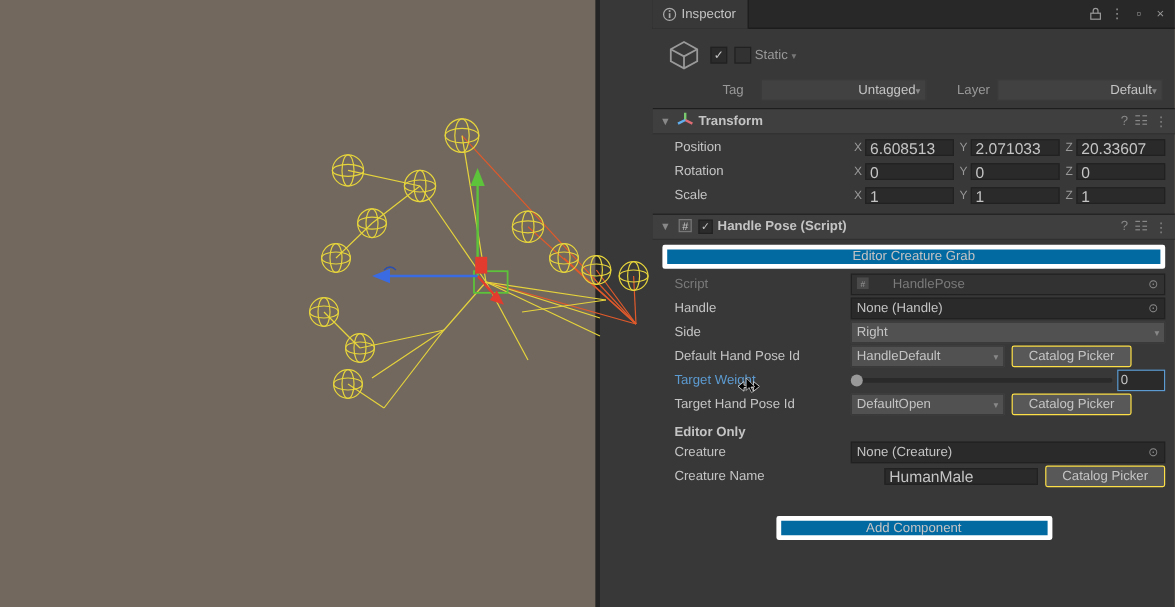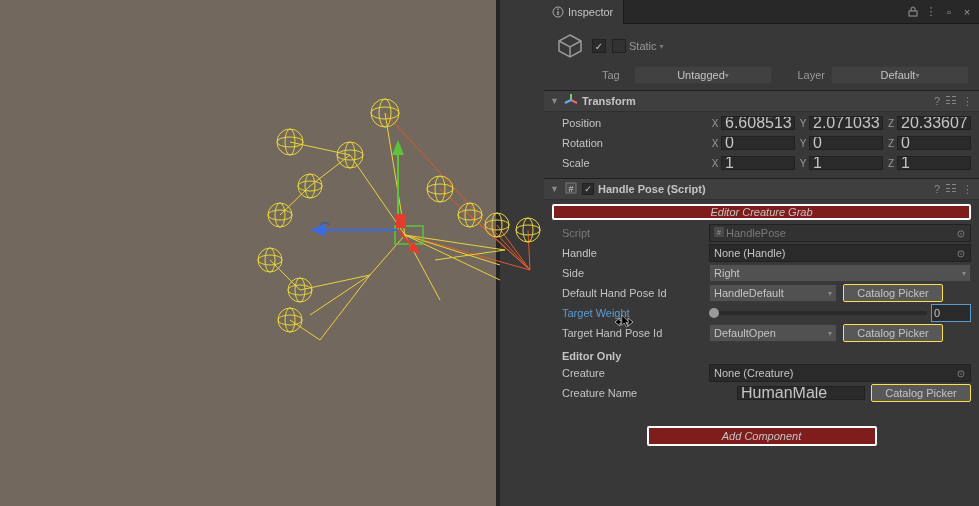--- a/index.html
+++ b/index.html
@@ -14,39 +14,39 @@
   .insp-bar-right { margin-left: auto; display: flex; gap: 6px; padding-right: 6px; color: #999; }
   .icon-sm { width: 12px; height: 12px; display: inline-flex; align-items: center; justify-content: center; }
   .header-row { display: flex; align-items: center; padding: 6px 10px 2px 10px; gap: 6px; }
   .cube-icon { width: 32px; height: 32px; display: flex; align-items: center; justify-content: center; color: #888; }
   .chk { width: 14px; height: 14px; background: #2b2b2b; border: 1px solid #212121; display: inline-flex; align-items: center; justify-content: center; font-size: 10px; color: #c4c4c4; }
   .name-field { flex: 1; background: #2A2A2A; border: 1px solid #212121; height: 18px; padding: 0 4px; color: #C4C4C4; font-size: 11px; }
   .static-chk { display: flex; align-items: center; gap: 3px; color: #999; }
   .static-chk .chk { background: #323232; }
   .tag-row { display: flex; align-items: center; padding: 2px 10px 6px 58px; gap: 6px; }
   .tag-row .label { color: #999; width: 26px; }
-  .dropdown { flex: 1; background: #515151; border: 1px solid #3a3a3a; height: 18px; padding: 0 4px; color: #C4C4C4; font-size: 11px; display: flex; align-items: center; justify-content: center; }
+  .dropdown { flex: 1; background: #515151; border: 1px solid #3a3a3a; height: 18px; padding: 0 4px; color: #C4C4C4; font-size: 11px; display: flex; align-items: center; justify-content: flex-end; }
   .tag-row .dropdown { background: #414141; }
   .dd-arrow { font-size: 8px; color: #888; }
   .section-head { background: #3F3F3F; border-top: 1px solid #1e1e1e; border-bottom: 1px solid #303030; height: 22px; display: flex; align-items: center; padding: 0 6px; gap: 4px; }
   .foldout { font-size: 9px; color: #888; width: 10px; }
   .sec-title { font-weight: bold; color: #C4C4C4; flex: 1; }
   .sec-acts { display: flex; gap: 6px; color: #888; align-items: center; }
   .sec-body { padding: 2px 8px 6px 8px; display: flex; flex-direction: column; gap: 2px; }
   .prop { display: flex; align-items: center; height: 18px; gap: 2px; }
   .prop-label { width: 155px; padding-left: 10px; color: #C4C4C4; }
   .prop-label.disabled { color: #7a7a7a; }
   .prop-label.highlight { color: #5C9BD1; }
   .xyz { flex: 1; display: flex; gap: 2px; }
   .xyz .coord { flex: 1; display: flex; align-items: center; }
   .coord-lbl { width: 12px; text-align: center; color: #999; font-size: 10px; }
-  .inp { flex: 1; background: #2A2A2A; border: 1px solid #212121; height: 14px; color: #C4C4C4; padding: 0 3px; font-size: 16px; width: 0; min-width: 0; }
-  .btn { background: #7f1d1d; border: 2px solid #ffffff; height: 18px; color: #C4C4C4; font-size: 11px; display: flex; align-items: center; justify-content: center; border-radius: 2px; font-style: italic; }
+  .inp { flex: 1; background: #2A2A2A; border: 1px solid #212121; height: 14px; color: #C4C4C4; padding: 0 3px; font-size: 13px; width: 0; min-width: 0; }
+  .btn { background: #0369a1; border: 4px solid #ffffff; height: 18px; color: #C4C4C4; font-size: 11px; display: flex; align-items: center; justify-content: center; border-radius: 2px; }
   .btn-wide { flex: 1; margin: 2px 0; }
-  .obj-field { flex: 1; background: #2A2A2A; border: 1px solid #212121; height: 18px; display: flex; align-items: center; padding: 0 4px; color: #C4C4C4; gap: 2px; position: relative; min-width: 0; }
+  .obj-field { flex: 1; background: #2A2A2A; border: 1px solid #212121; height: 18px; display: flex; align-items: center; padding: 0 4px; color: #C4C4C4; gap: 20px; position: relative; min-width: 0; }
   .obj-field.disabled { background: #323232; color: #7a7a7a; }
   .obj-picker { position: absolute; right: 2px; top: 1px; width: 14px; height: 14px; display: flex; align-items: center; justify-content: center; color: #888; font-size: 10px; }
   .dropdown2 { flex: 1; background: #515151; border: 1px solid #3a3a3a; height: 18px; display: flex; align-items: center; justify-content: space-between; padding: 0 4px; color: #C4C4C4; font-size: 11px; min-width: 0; }
   .catalog-btn { width: 100px; background: #585858; border: 1px solid #fde047; height: 18px; display: flex; align-items: center; justify-content: center; color: #C4C4C4; font-size: 11px; border-radius: 2px; margin-left: 4px; flex-shrink: 0; }
   .slider-wrap { flex: 1; display: flex; align-items: center; gap: 4px; }
   .slider { flex: 1; height: 18px; display: flex; align-items: center; position: relative; }
   .slider-track { position: absolute; left: 0; right: 0; height: 4px; background: #2A2A2A; border-radius: 2px; }
   .slider-thumb { position: absolute; left: 0; width: 10px; height: 10px; background: #999; border-radius: 50%; margin-left: 0px; }
   .slider-val { width: 40px; background: #2A2A2A; border: 1px solid #5C9BD1; height: 18px; color: #C4C4C4; text-align: left; padding: 2px; font-size: 11px; }
   .editor-only { font-weight: bold; padding-left: 10px; padding-top: 6px; }

